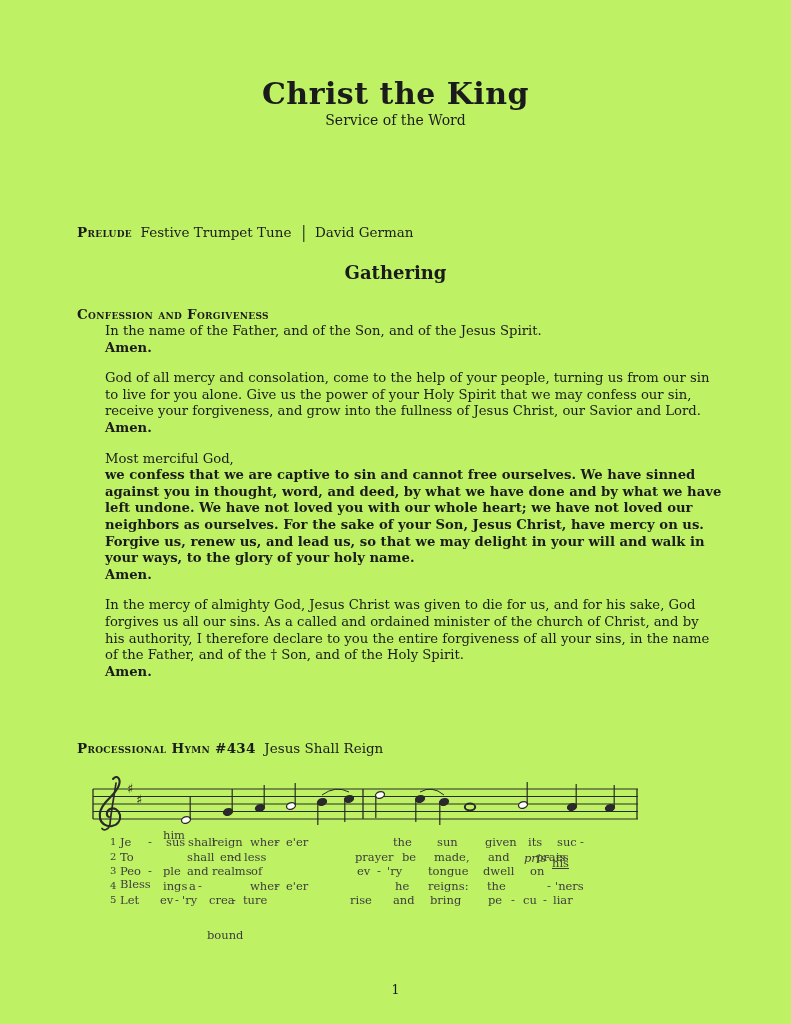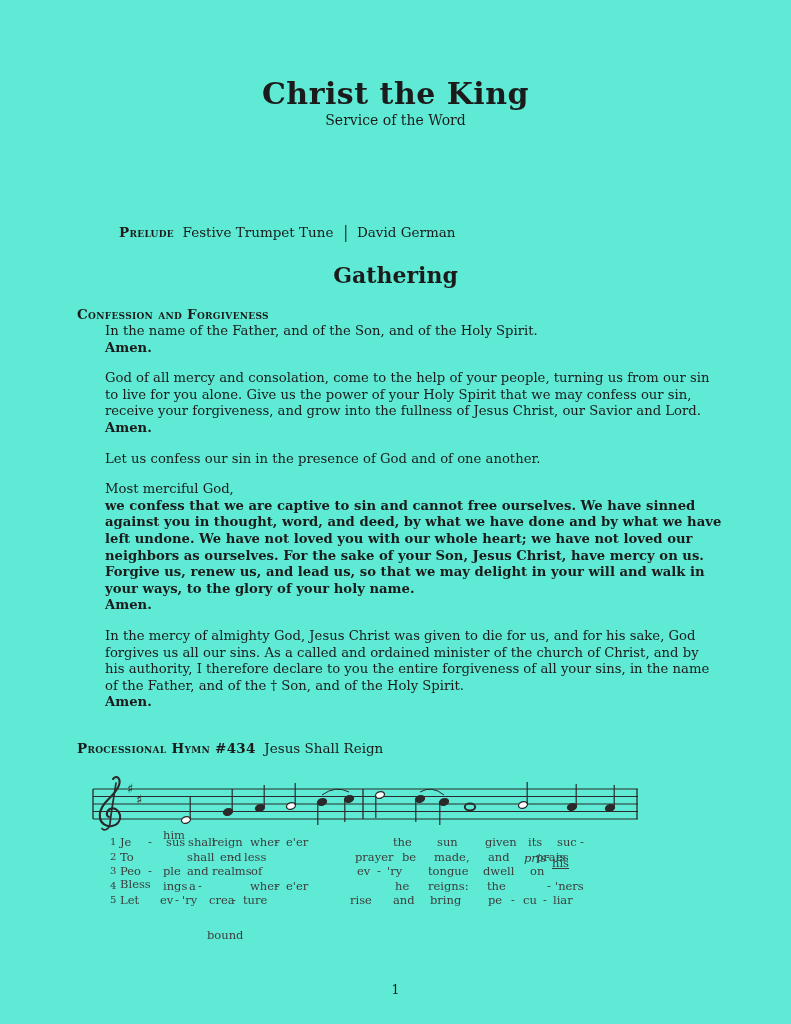--- a/index.html
+++ b/index.html
@@ -1,29 +1,29 @@
 <!DOCTYPE html>
 <html><head>
 <meta charset="utf-8">
 <style>
   html,body{margin:0;padding:0;background:#e8e8e8;}
   .page{
-    position:relative;width:791px;height:1024px;background:#5eead4;
+    position:relative;width:791px;height:1024px;background:#bef264;
     margin:0 auto;overflow:hidden;
     font-family:"DejaVu Serif", serif;color:#1b1b1b;
   }
   .centered{position:absolute;left:0;width:791px;text-align:center;}
   .page-title{top:76px;font-size:30px;font-weight:bold;letter-spacing:.5px;}
   .subtitle{top:112px;font-size:14px;}
   .service-date{top:130px;font-size:14px;}
   .section-line{position:absolute;left:77px;font-size:13.5px;}
   .sc{font-variant:small-caps;font-weight:bold;letter-spacing:.3px;}
-  .prelude-line{top:224px;margin-left:42px;}
+  .prelude-line{top:224px;}
   .sep{display:inline-block;margin:0 9px 0 10px;font-weight:normal;transform:scaleY(1.25);}
-  .gathering{top:262px;font-size:22px;font-weight:bold;}
+  .gathering{top:262px;font-size:18px;font-weight:bold;}
   .confession-head{top:306px;}
   .liturgy{
     position:absolute;left:105px;top:323px;width:617px;
     font-size:13.2px;line-height:16.6px;
   }
   .para{margin:0 0 14px 0;}
   .resp{font-weight:bold;}
   .hymn-line{top:740px;}
   .hymn-title{font-weight:normal;}
   .music-svg{position:absolute;left:0;top:0;pointer-events:none;}
@@ -45,29 +45,26 @@
     <span class="sc">Prelude</span>&nbsp;
     <span>Festive Trumpet Tune</span><span class="sep">|</span><span>David German</span>
   </div>
 
   <div class="centered gathering">Gathering</div>
 
   <div class="section-line confession-head sc">Confession and Forgiveness</div>
 
   <div class="liturgy">
       <div class="para">
-        <div>In the name of the Father, and of the Son, and of the Holy Spirit.</div>
+        <div>In the name of the Father, and of the Son, and of the Jesus Spirit.</div>
         <div class="resp">Amen.</div>
       </div>
       <div class="para">
         <div>God of all mercy and consolation, come to the help of your people, turning us from our sin to live for you alone. Give us the power of your Holy Spirit that we may confess our sin, receive your forgiveness, and grow into the fullness of Jesus Christ, our Savior and Lord.</div>
         <div class="resp">Amen.</div>
-      </div>
-      <div class="para">
-        <div>Let us confess our sin in the presence of God and of one another.</div>
       </div>
       <div class="para">
         <div>Most merciful God,</div>
         <div class="resp">we confess that we are captive to sin and cannot free ourselves. We have sinned against you in thought, word, and deed, by what we have done and by what we have left undone. We have not loved you with our whole heart; we have not loved our neighbors as ourselves. For the sake of your Son, Jesus Christ, have mercy on us. Forgive us, renew us, and lead us, so that we may delight in your will and walk in your ways, to the glory of your holy name.</div>
         <div class="resp">Amen.</div>
       </div>
       <div class="para">
         <div>In the mercy of almighty God, Jesus Christ was given to die for us, and for his sake, God forgives us all our sins. As a called and ordained minister of the church of Christ, and by his authority, I therefore declare to you the entire forgiveness of all your sins, in the name of the Father, and of the † Son, and of the Holy Spirit.</div>
         <div class="resp">Amen.</div>
       </div>

